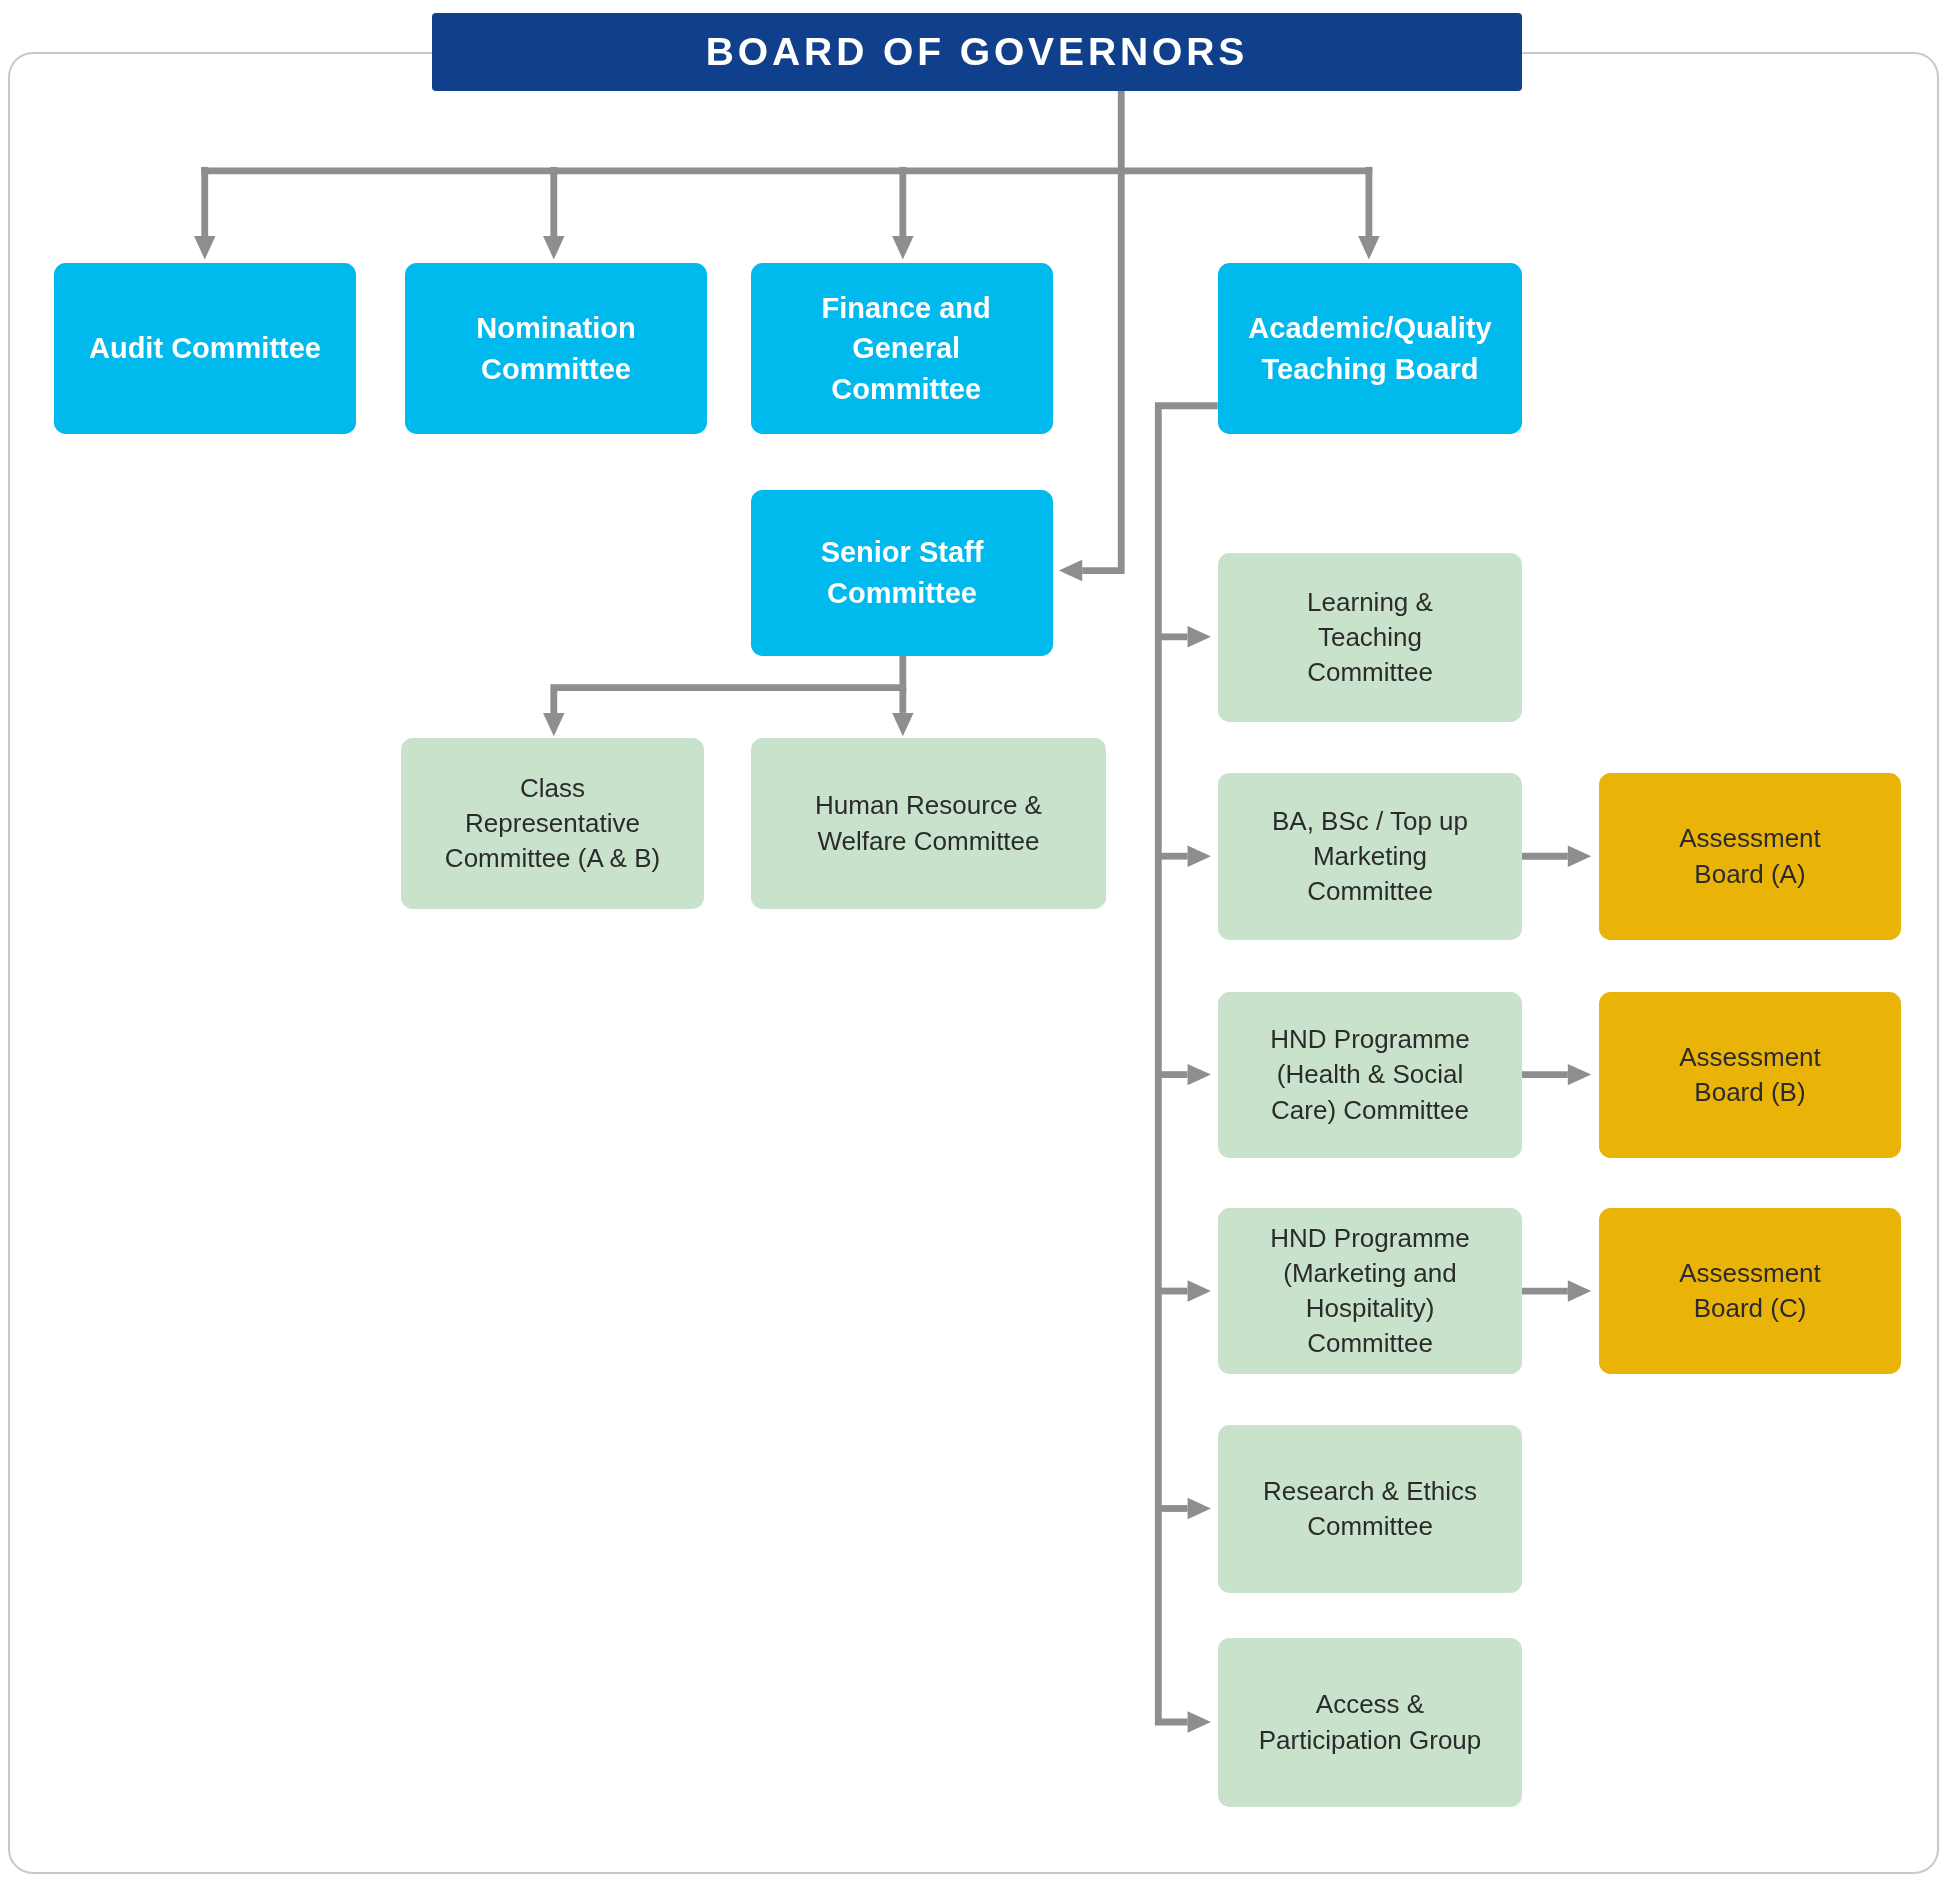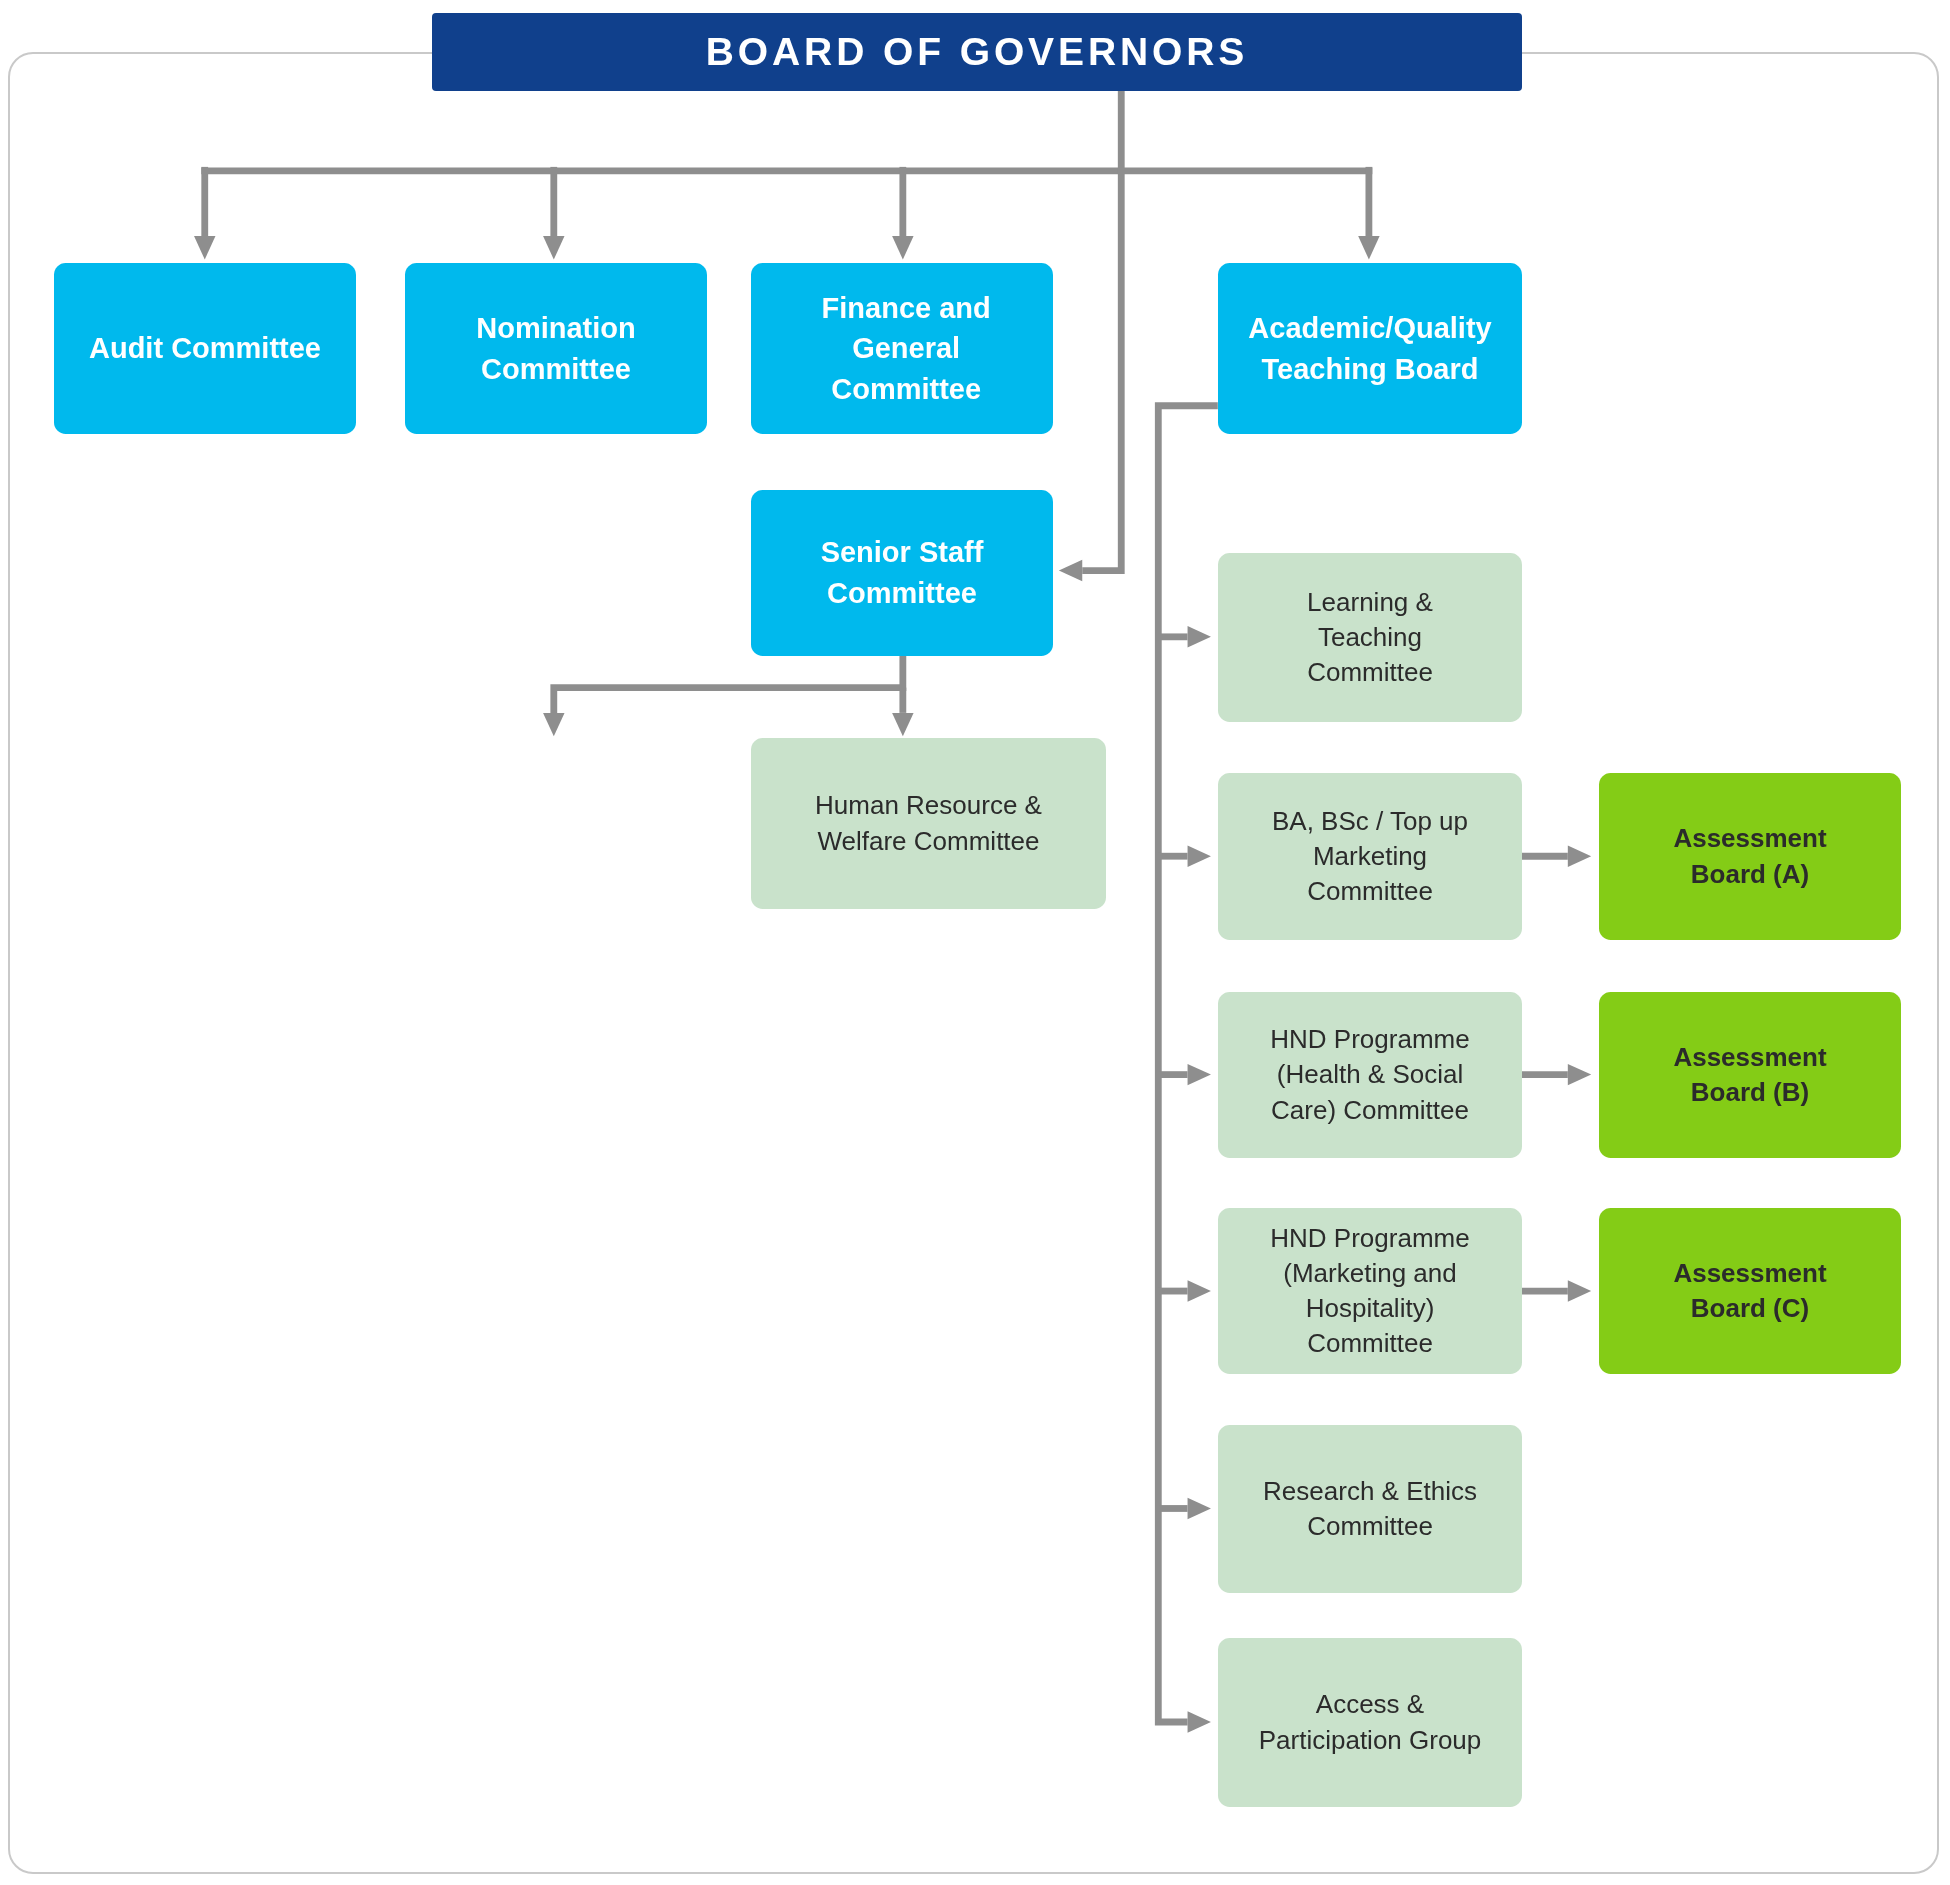--- a/index.html
+++ b/index.html
@@ -28,21 +28,21 @@
     align-items: center;
     justify-content: center;
     text-align: center;
     border-radius: 11.7px;
     box-sizing: border-box;
     padding: 7.8px 11.7px;
     white-space: pre-line;
   }
   .blue  { background: #00b9ed; color: #ffffff; font-weight: 700; font-size: 29px; line-height: 1.4; }
   .green { background: #c9e2cb; color: #2b2b2b; font-weight: 500; font-size: 26px; line-height: 1.35; }
-  .pink  { background: #84cc16; color: #2b2b2b; font-weight: 700; font-size: 26px; line-height: 1.35; }
+  .pink  { background: #eab308; color: #2b2b2b; font-weight: 400; font-size: 26px; line-height: 1.35; }
 
   #bog {
     position: absolute;
     left: 432px; top: 12.7px;
     width: 1090px; height: 78px;
     background: #10408c;
     border-radius: 4px;
     z-index: 4;
     display: flex; align-items: center; justify-content: center;
     color: #ffffff;
@@ -120,20 +120,23 @@
   <div class="box blue" id="box-nomination">Nomination
 Committee</div>
   <div class="box blue" id="box-finance">Finance and
 General
 Committee</div>
   <div class="box blue" id="box-academic">Academic/Quality
 Teaching Board</div>
 
   <div class="box blue" id="box-senior">Senior Staff
 Committee</div>
+  <div class="box green" id="box-classrep">Class
+Representative
+Committee (A &amp; B)</div>
   <div class="box green" id="box-hr">Human Resource &amp;
 Welfare Committee</div>
 
   <div class="box green" id="box-learning">Learning &amp;
 Teaching
 Committee</div>
   <div class="box green" id="box-ba">BA, BSc / Top up
 Marketing
 Committee</div>
   <div class="box green" id="box-hndh">HND Programme

